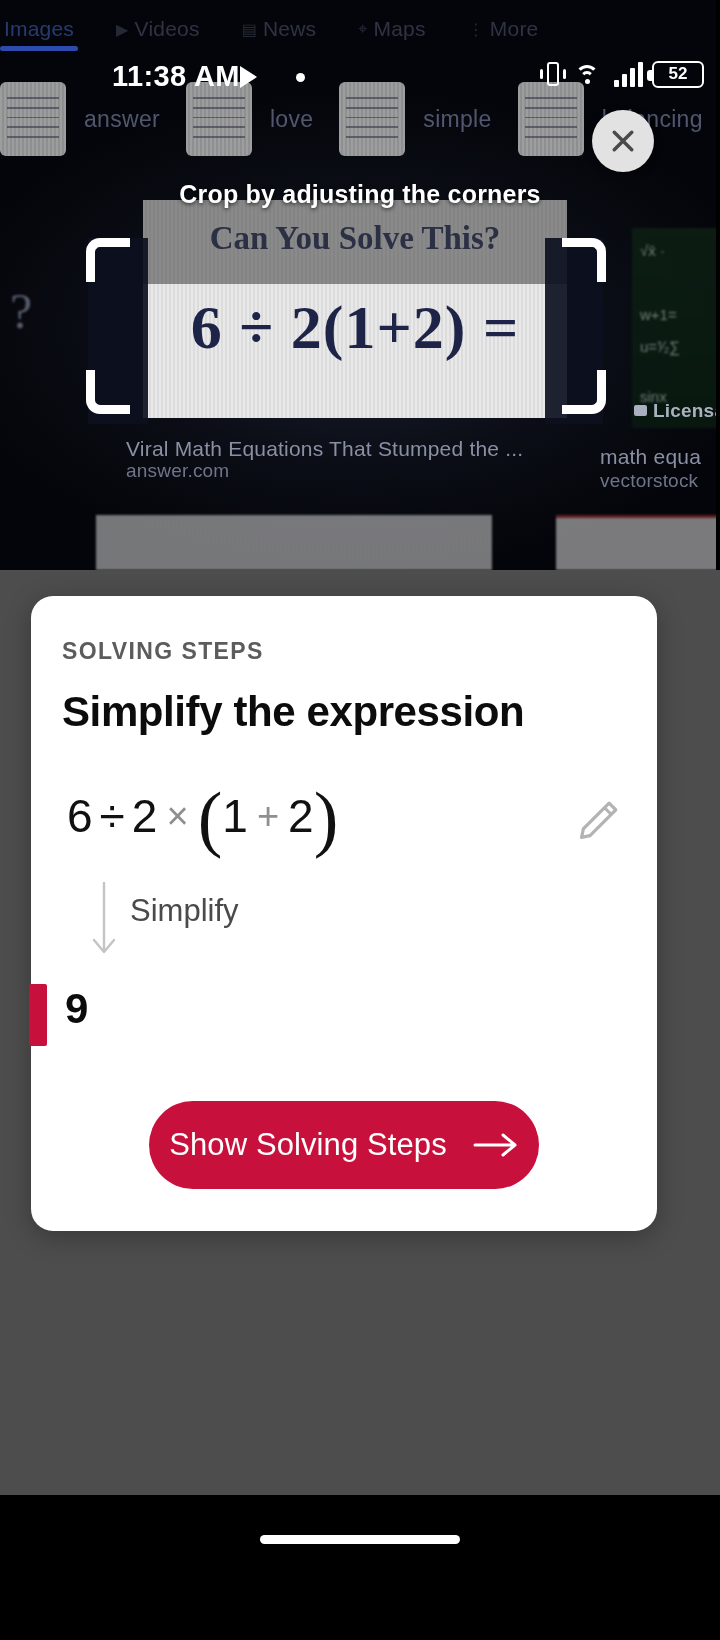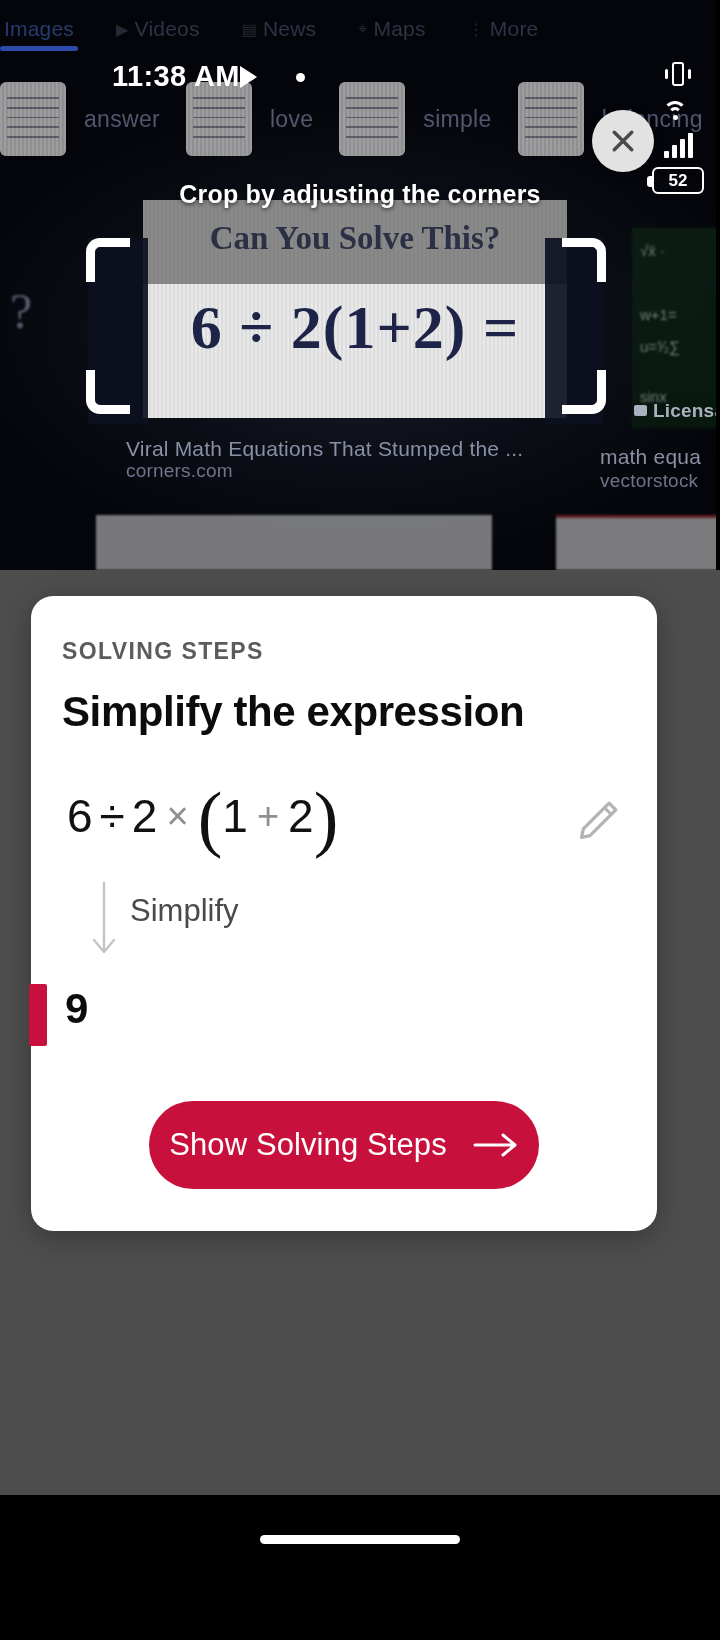--- a/index.html
+++ b/index.html
@@ -166,21 +166,21 @@
     position: absolute; left: 240px; top: 26px;
     width: 0; height: 0; border-left: 17px solid #fff;
     border-top: 11px solid transparent; border-bottom: 11px solid transparent;
   }
   .sb-dot {
     position: absolute; left: 296px; top: 33px;
     width: 9px; height: 9px; border-radius: 50%; background: #fff;
   }
   .sb-right {
     position: absolute; right: 16px; top: 20px;
-    display: flex; align-items: center; gap: 9px; flex-direction: column;
+    display: flex; align-items: center; gap: 9px;
   }
   .ic-vibrate { width: 26px; height: 28px; position: relative; }
   .ic-vibrate .body {
     position: absolute; left: 7px; top: 2px; width: 12px; height: 24px;
     border: 2.5px solid #fff; border-radius: 3px;
   }
   .ic-vibrate .wl, .ic-vibrate .wr {
     position: absolute; top: 9px; width: 3px; height: 10px; background: #fff; border-radius: 2px;
   }
   .ic-vibrate .wl { left: 0px; } .ic-vibrate .wr { right: 0px; }
@@ -362,21 +362,21 @@
 
     <div class="paper"></div>
     <div class="paper-top"></div>
     <div class="paper-title">Can You Solve This?</div>
     <div class="paper-eq">6 ÷ 2(1+2) =</div>
 
     <div class="crop-shade-l"></div>
     <div class="crop-shade-r"></div>
 
     <div class="bd-caption cap-title">Viral Math Equations That Stumped the ...</div>
-    <div class="bd-caption cap-src">corners.com</div>
+    <div class="bd-caption cap-src">answer.com</div>
     <div class="bd-caption cap-r1">math equa</div>
     <div class="bd-caption cap-r2">vectorstock</div>
     <div class="bd-caption cap-lic"><span class="lic-ic"></span><span>Licensab</span></div>
   </div>
 
   <div class="crop-hint">Crop by adjusting the corners</div>
   <div class="crop-corner cc-tl"></div>
   <div class="crop-corner cc-tr"></div>
   <div class="crop-corner cc-bl"></div>
   <div class="crop-corner cc-br"></div>

